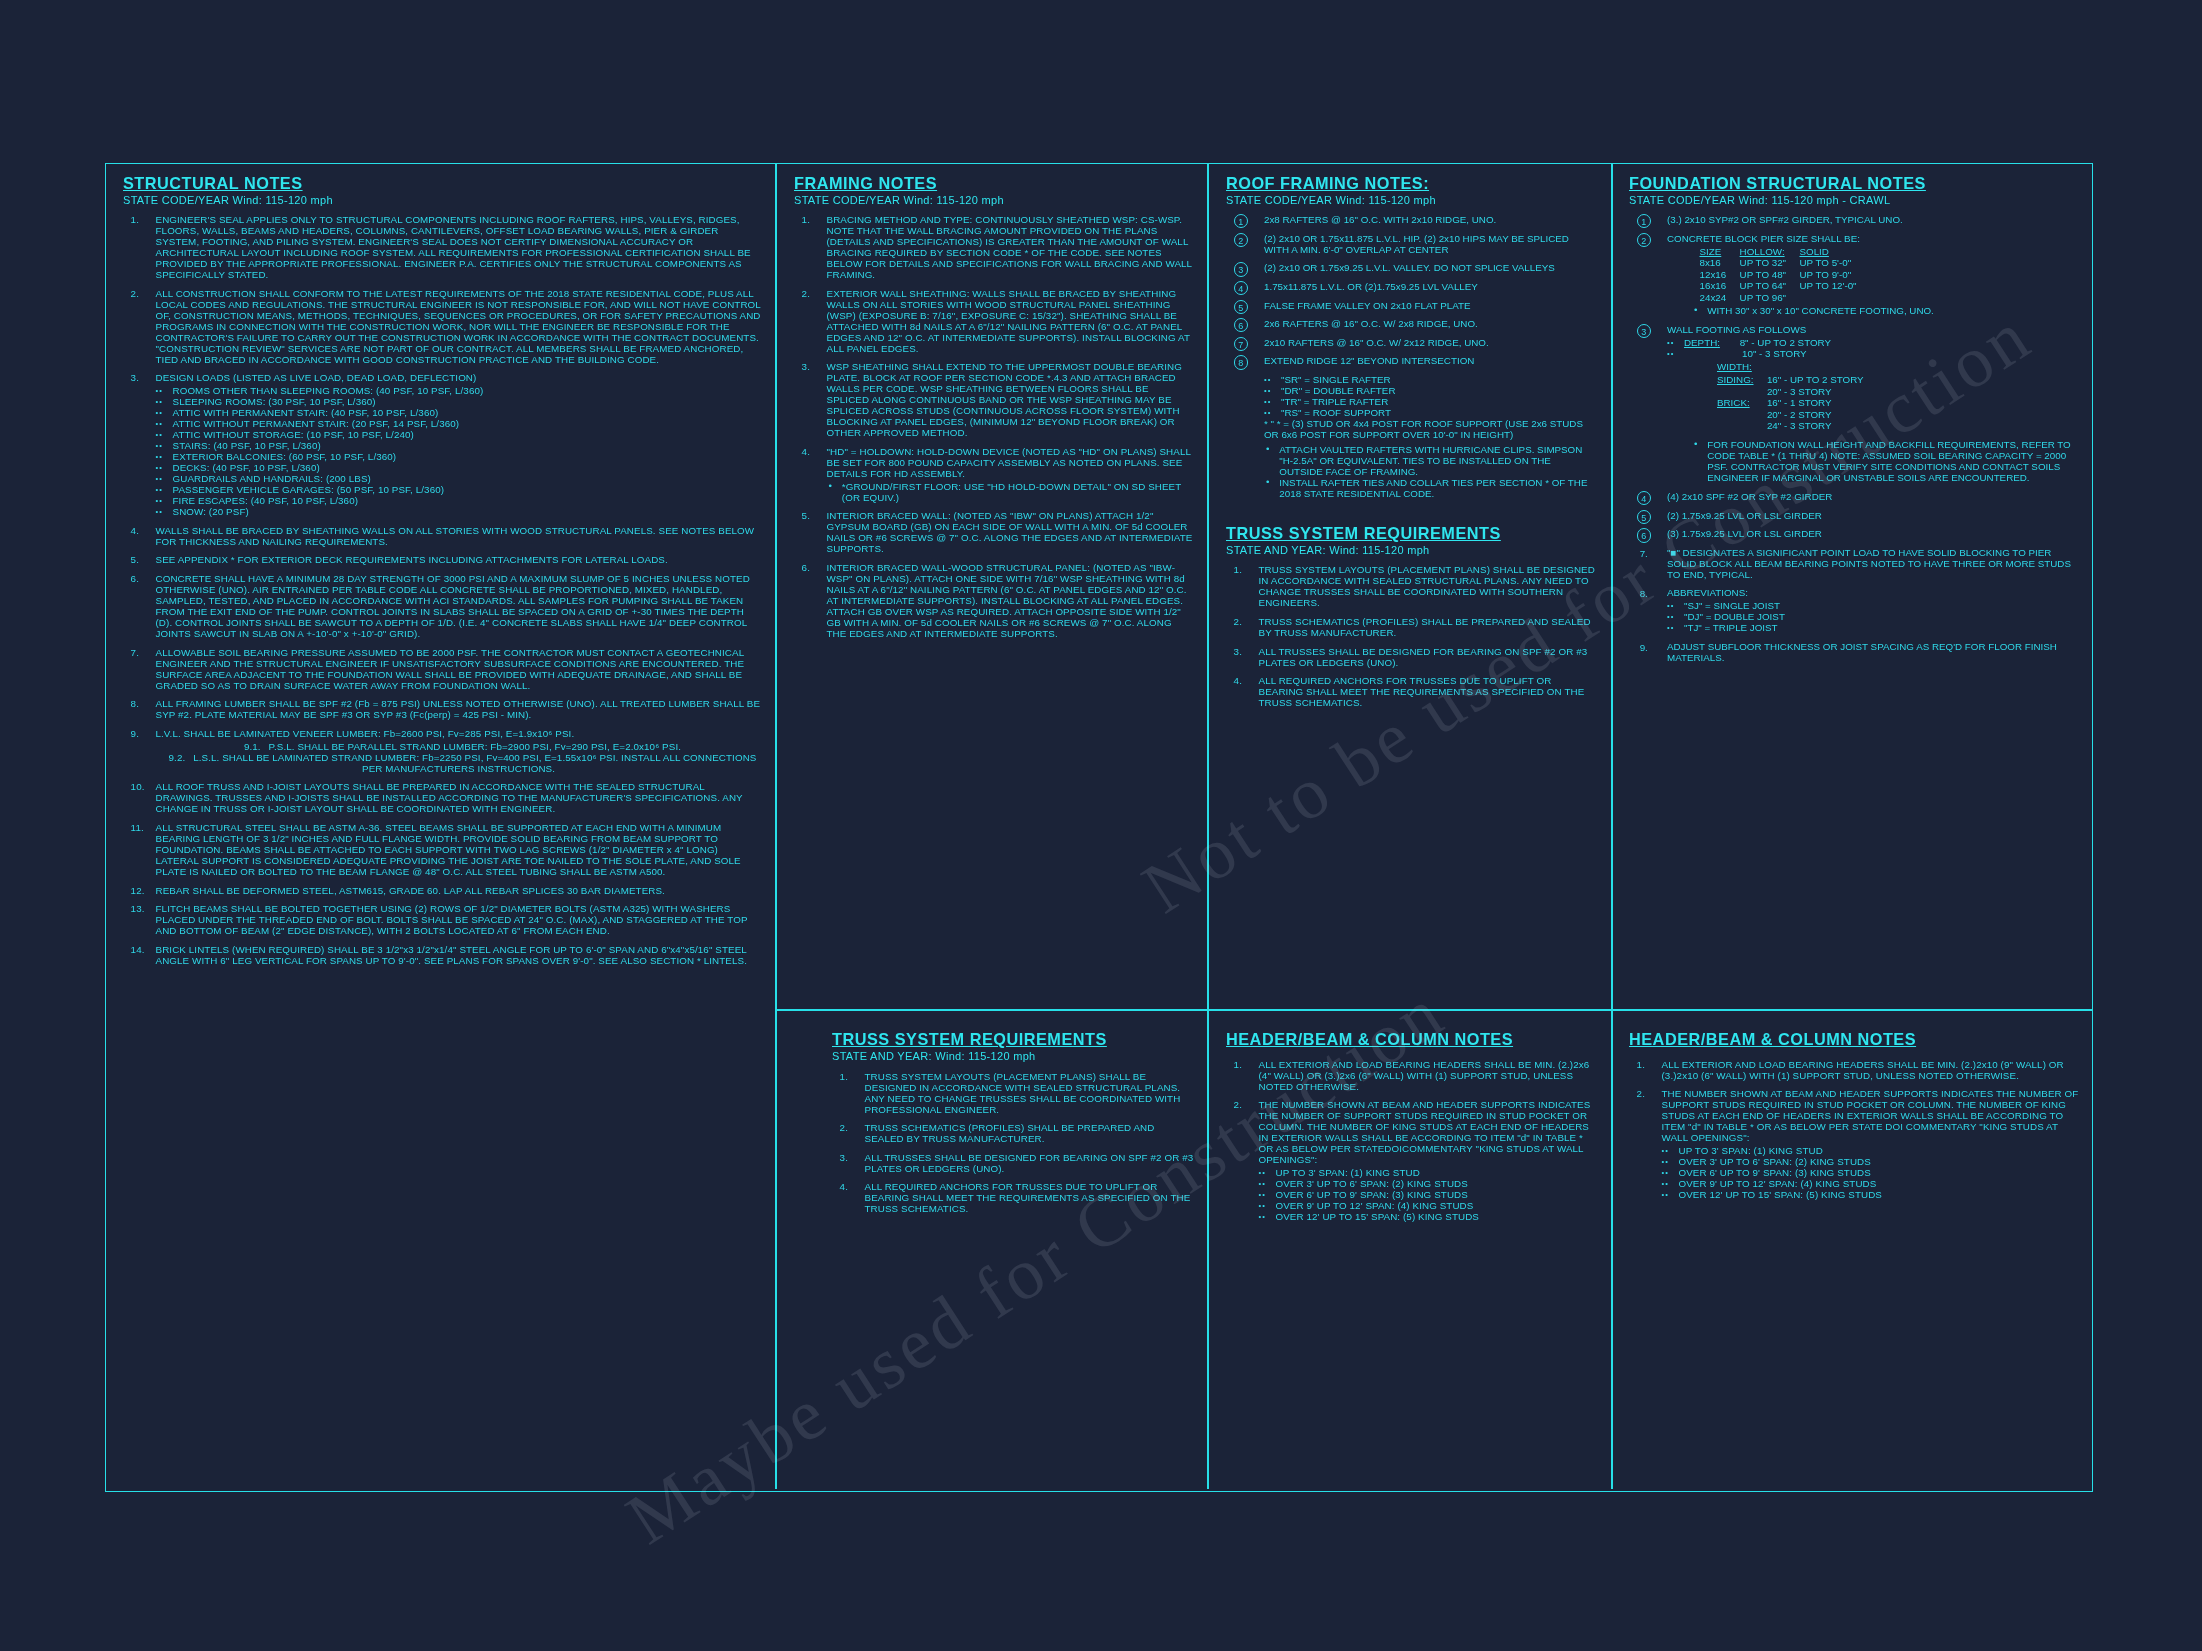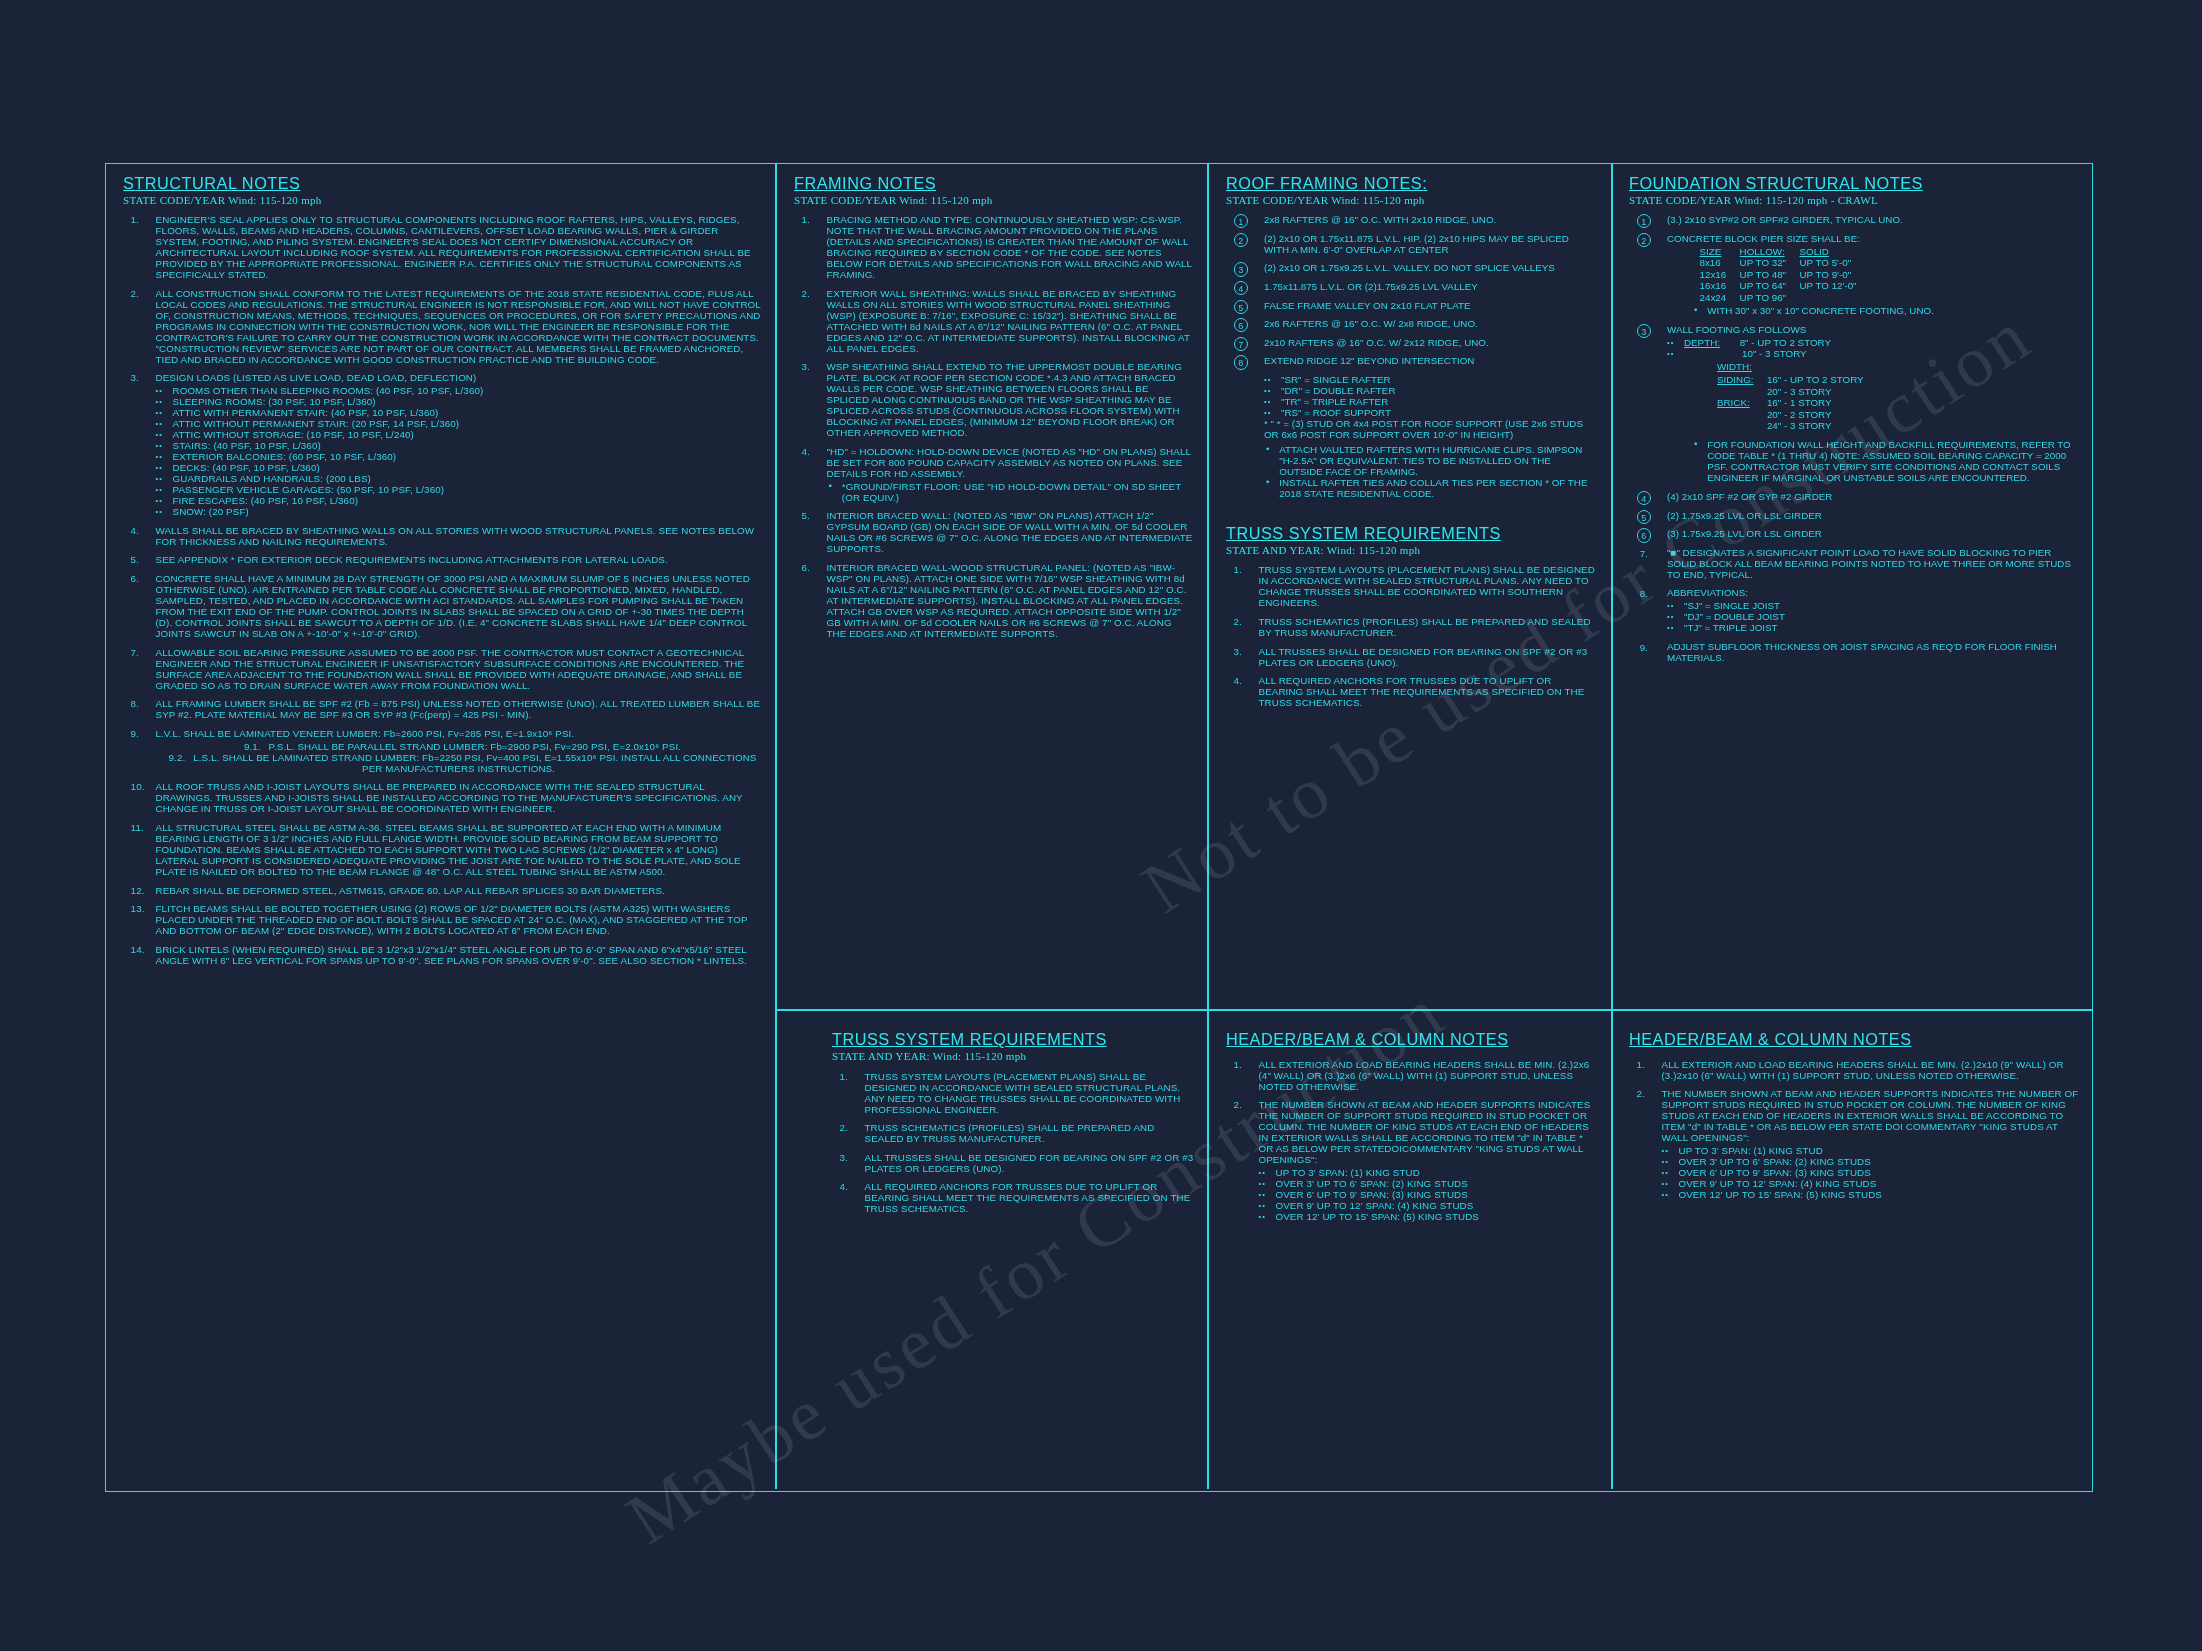--- a/index.html
+++ b/index.html
@@ -4,22 +4,22 @@
 <style>
   html,body{margin:0;padding:0;background:#1b2338;}
   body{width:2202px;height:1652px;font-family:"Liberation Sans",sans-serif;overflow:hidden;}
   .sheet{position:absolute;left:105px;top:163px;width:1988px;height:1329px;border:1.9px solid #27e0e8;background:#1b2338;box-sizing:border-box;}
   .watermark{position:absolute;left:0;top:0;width:2202px;height:1652px;pointer-events:none;overflow:hidden;}
   .wm-text{position:absolute;color:rgba(200,205,225,0.13);font-size:73px;letter-spacing:3.8px;
            transform:rotate(-33deg);transform-origin:left top;white-space:nowrap;font-family:"Liberation Serif",serif;}
   .col{position:absolute;box-sizing:border-box;padding:9.6px 13.4px 5.7px 17px;}
   .vline{position:absolute;background:#27e0e8;width:1.9px;}
   .hline{position:absolute;background:#27e0e8;height:1.9px;}
-  h2.title{color:#2fe6ef;font-size:16.3px;margin:0 0 1px 0;letter-spacing:0.5px;text-decoration:underline;font-weight:400;}
-  .subtitle{color:#2fe6ef;font-size:11px;margin:0 0 8.6px 0;letter-spacing:0.3px;font-family:Liberation Serif, serif;}
+  h2.title{color:#2fe6ef;font-size:16.3px;margin:0 0 1px 0;letter-spacing:0.5px;text-decoration:underline;font-weight:700;}
+  .subtitle{color:#2fe6ef;font-size:11px;margin:0 0 8.6px 0;letter-spacing:0.3px;}
   ol.notes{margin:0;padding:0;list-style:none;counter-reset:n;}
   ol.notes>li{position:relative;color:#2fd8e8;font-size:9.8px;line-height:11px;margin-bottom:7.6px;padding-left:32.5px;letter-spacing:0.1px;}
   ol.notes>li:before{counter-increment:n;content:counter(n) ".";position:absolute;left:7.6px;top:0;}
   .sub{padding-left:32.5px;color:#2fd8e8;font-size:9.8px;line-height:11px;text-align:center;}
   .sub .num{display:inline-block;width:32.5px;}
   ul.dash{margin:1.9px 0 0 0;padding:0;list-style:none;}
   ul.dash>li{position:relative;color:#2fd8e8;font-size:9.8px;line-height:11px;padding-left:17px;}
   ul.dash>li:before{content:"••";position:absolute;left:0;top:0;font-size:7.6px;letter-spacing:1px;}
   ul.dot{margin:1.9px 0 0 0;padding:0;list-style:none;}
   ul.dot>li{position:relative;color:#2fd8e8;font-size:9.8px;line-height:11px;padding-left:15.3px;}

